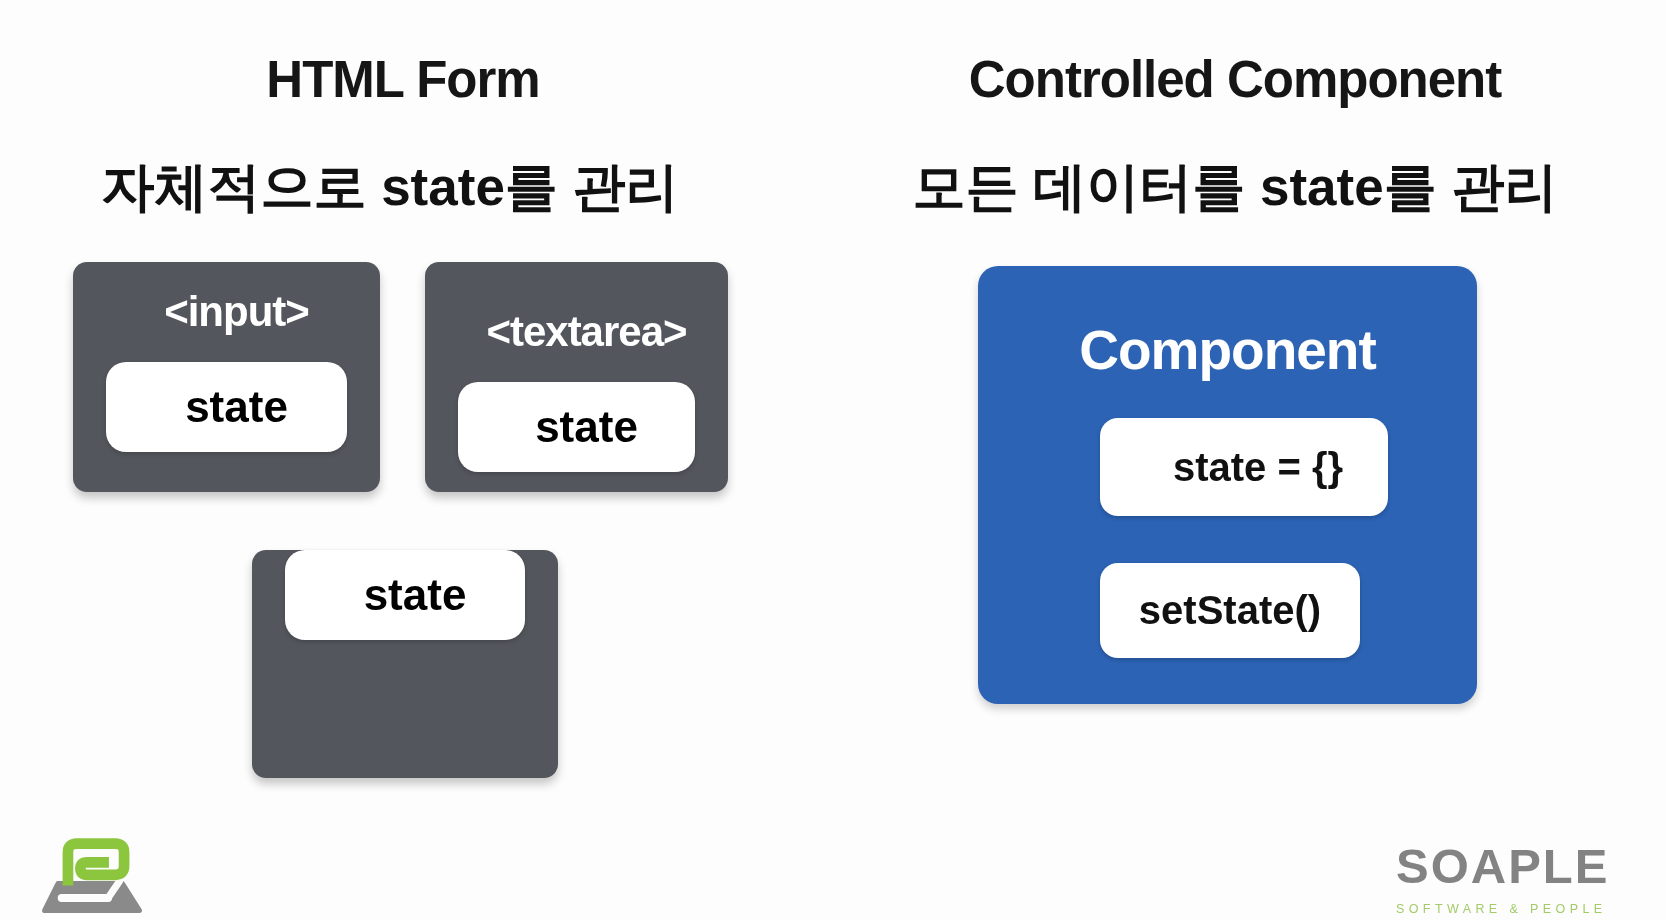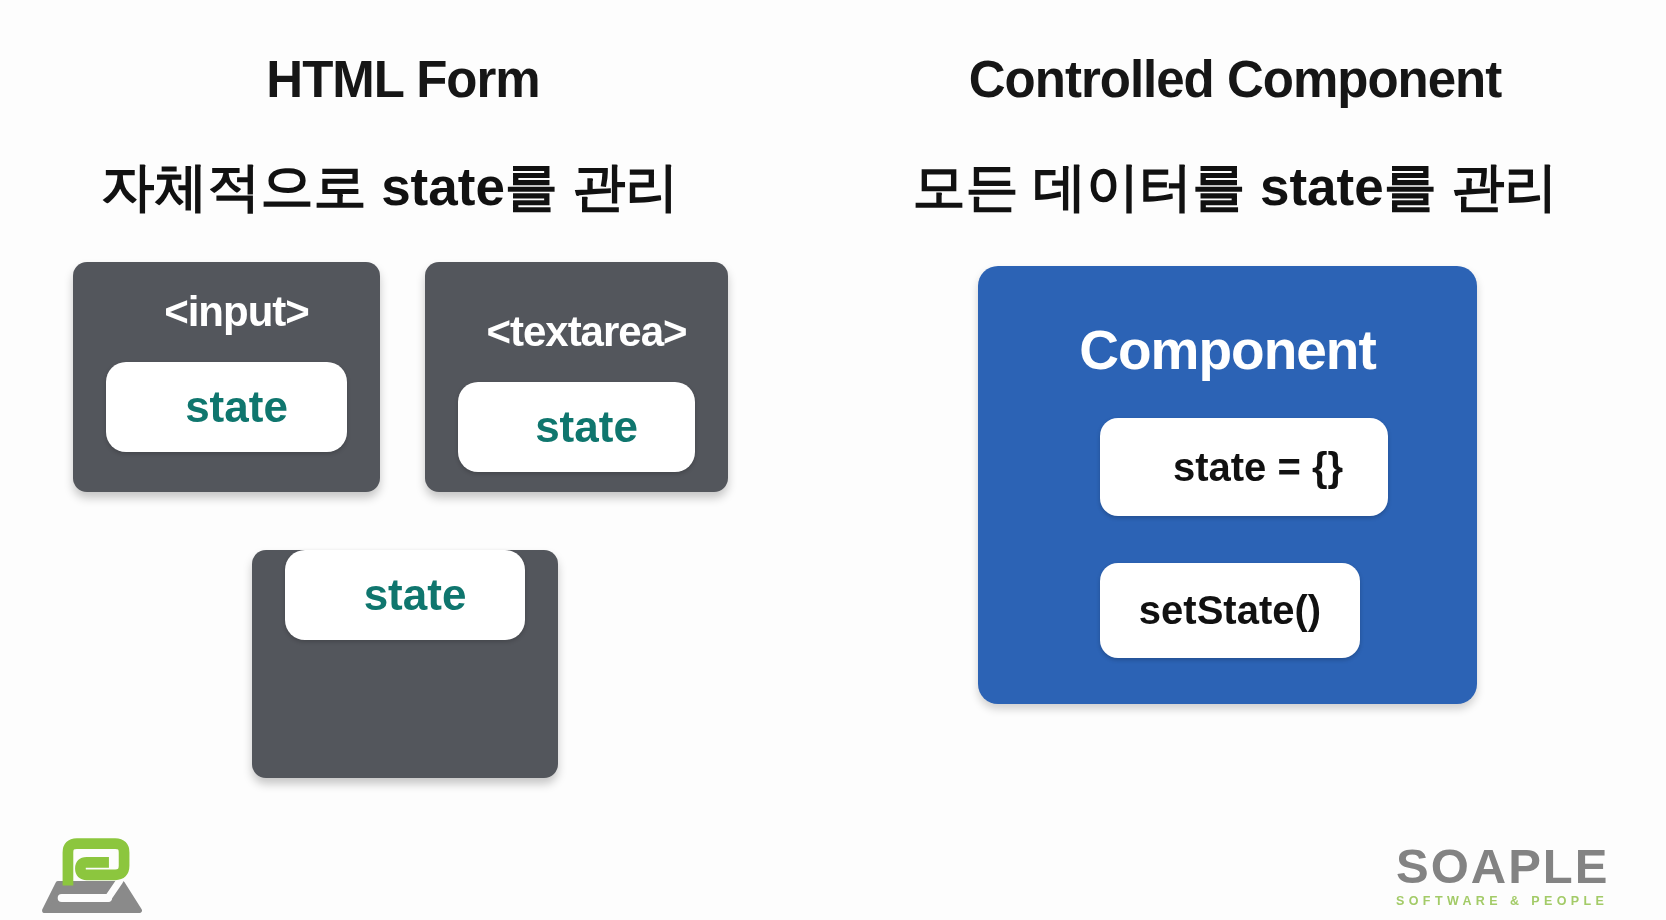--- a/index.html
+++ b/index.html
@@ -63,21 +63,21 @@
     width:calc(100% - 66px);
     height:90px;
     display:flex;
     align-items:center;
     justify-content:center;
     box-shadow:0 2px 4px rgba(0,0,0,.18);
   }
   .state-pill span{
     font-size:44px;
     font-weight:700;
-    color:#0f766e;
+    color:#000000;
     margin-left:20px;
   }
 
   
   .component-box{
     position:absolute;
     left:978px;top:266px;
     width:499px;height:438px;
     background:#2c63b5;
     border-radius:20px;
@@ -133,23 +133,23 @@
     line-height:1;
   }
   .soaple-word{
     font-size:49px;
     font-weight:700;
     letter-spacing:2px;
     color:#838383;
     white-space:nowrap;
   }
   .soaple-sub{
-    margin-top:4px;
+    margin-top:12px;
     font-size:12.5px;
-    font-weight:700;
+    font-weight:400;
     letter-spacing:4.4px;
     color:#a3cb68;
     white-space:nowrap;
   }
 </style>
 </head>
 <body>
 
 <div class="slide">
 

